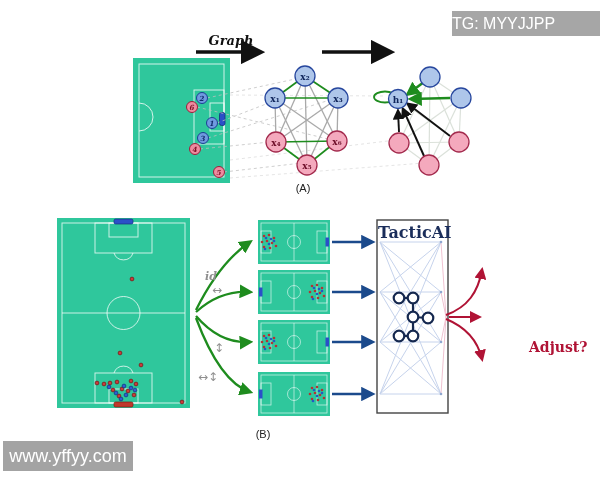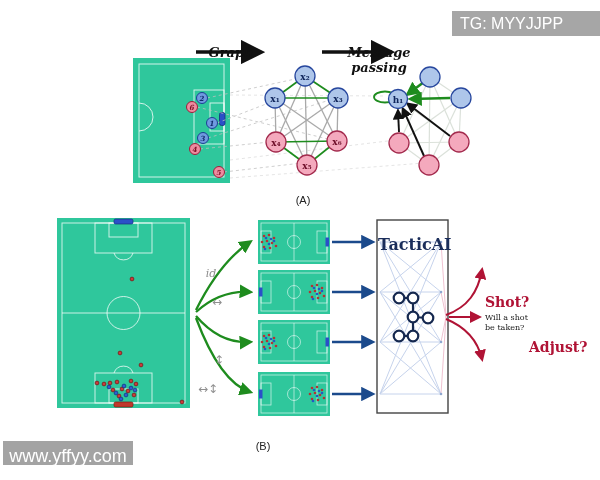--- a/index.html
+++ b/index.html
@@ -1,32 +1,32 @@
 <!DOCTYPE html>
 <html><head>
 <meta charset="utf-8">
 <style>
   html,body{margin:0;padding:0;background:#fff;}
   #fig{position:relative;width:600px;height:480px;background:#ffffff;overflow:hidden;
        font-family:"DejaVu Serif","Liberation Serif",serif;}
   #art{position:absolute;left:0;top:0;}
-  .ov{position:absolute;margin-top:12px;}
+  .ov{position:absolute;}
   .arrow-label{font-style:italic;font-weight:bold;font-size:13px;color:#111;text-align:center;}
   .caption{font-family:"Liberation Sans","DejaVu Sans",sans-serif;font-size:11px;color:#222;text-align:center;}
   .xf-label{color:#8f8f8f;text-align:center;}
   .xf-id{font-style:italic;font-size:11px;font-family:"DejaVu Serif",serif;}
   .xf-sym{font-size:12px;font-family:"DejaVu Sans","Liberation Sans",sans-serif;}
   .model-title{font-weight:bold;font-size:16px;color:#1a2d5a;text-align:center;}
   .out-block{position:absolute;}
   .out-title{font-weight:bold;font-size:14px;color:#b01335;line-height:1.05;}
   .out-desc{font-size:8px;color:#1a1a1a;line-height:1.3;margin-top:3px;}
   .wm{position:absolute;font-family:"Liberation Sans","DejaVu Sans",sans-serif;color:#fff;}
   .wm-top{left:452px;top:11px;width:148px;height:25px;background:rgba(158,158,158,.92);
-          font-size:16px;line-height:25px;padding-left:8px;box-sizing:border-box;}
-  .wm-bottom{left:3px;top:441px;width:130px;height:24px;background:rgba(150,150,150,.88);
+          font-size:16px;line-height:25px;box-sizing:border-box;}
+  .wm-bottom{left:3px;top:441px;width:130px;height:30px;background:rgba(150,150,150,.88);
           font-size:18px;line-height:30px;text-align:center;}
   svg text{font-family:"DejaVu Serif","DejaVu Sans",serif;}
 </style>
 </head>
 <body>
 
 <div id="fig">
 
 <svg id="art" width="600" height="480" viewBox="0 0 600 480">
   <defs>
@@ -390,35 +390,30 @@
   </g>
 
   <g stroke="#b01335" stroke-width="2" fill="none">
     <path d="M446,315 C468,307 478,292 482,270" marker-end="url(#mCrimson)"></path>
     <line x1="449" y1="317" x2="479" y2="317" marker-end="url(#mCrimson)"></line>
     <path d="M446,319 C468,328 478,342 482,359" marker-end="url(#mCrimson)"></path>
   </g>
 </svg>
 
 <div class="ov arrow-label" style="left:196px;top:33px;width:70px;">Graph</div>
-<div class="ov arrow-label" style="left:318px;top:33px;width:122px;">Message passing</div>
 <div class="ov caption" style="left:288px;top:182px;width:30px;">(A)</div>
 <div class="ov caption" style="left:248px;top:428px;width:30px;">(B)</div>
 
-<span class="ov xf-label xf-id" style="left:201px;top:255px;width:20px;">id</span>
+<span class="ov xf-label xf-id" style="left:201px;top:270px;width:20px;font-weight:bold;">id</span>
 <span class="ov xf-label xf-sym" style="left:207px;top:283px;width:20px;">↔</span>
 <span class="ov xf-label xf-sym" style="left:209px;top:341px;width:20px;">↕</span>
 <span class="ov xf-label xf-sym" style="left:193px;top:370px;width:30px;">↔↕</span>
 
 <div class="ov model-title" style="left:378px;top:223px;width:69px;">TacticAI</div>
 
-<div class="out-block" style="left:485px;top:295px;">
-  <div class="out-title">Shot?</div>
-  <div class="out-desc" style="width:48px;">Will a shot be taken?</div>
-</div>
 <div class="out-block" style="left:485px;top:340px;margin-left:44px;">
   <div class="out-title">Adjust?</div>
 </div>
 
 <div class="wm wm-top">TG: MYYJJPP</div>
 <div class="wm wm-bottom">www.yffyy.com</div>
 
 </div>
 
 </body></html>

